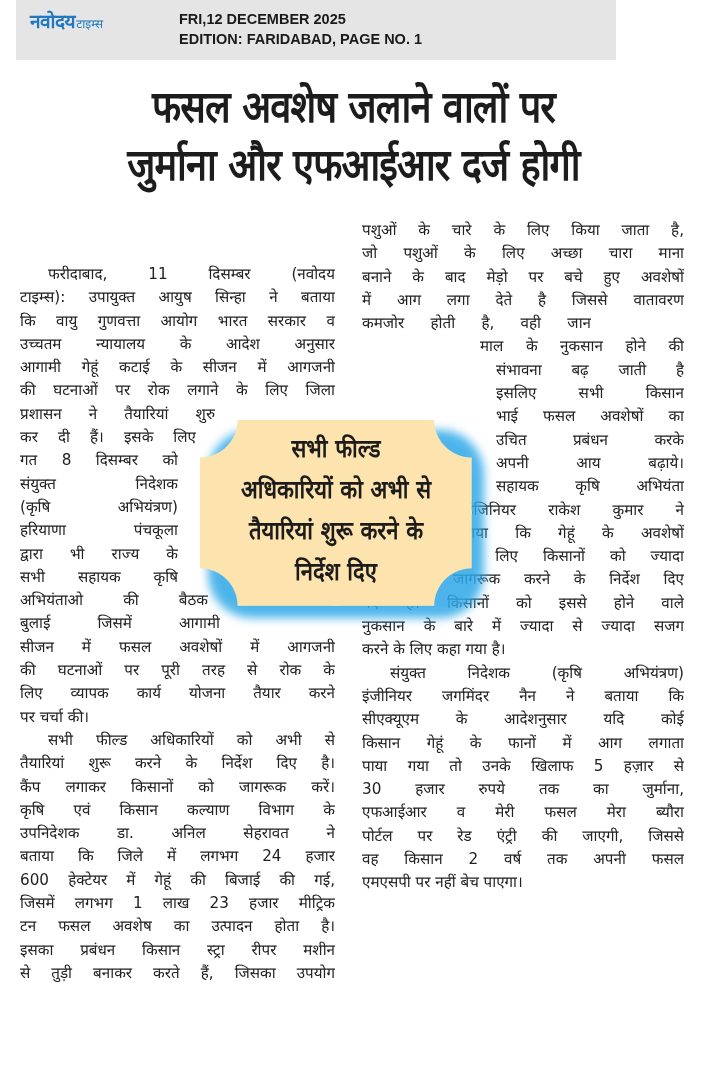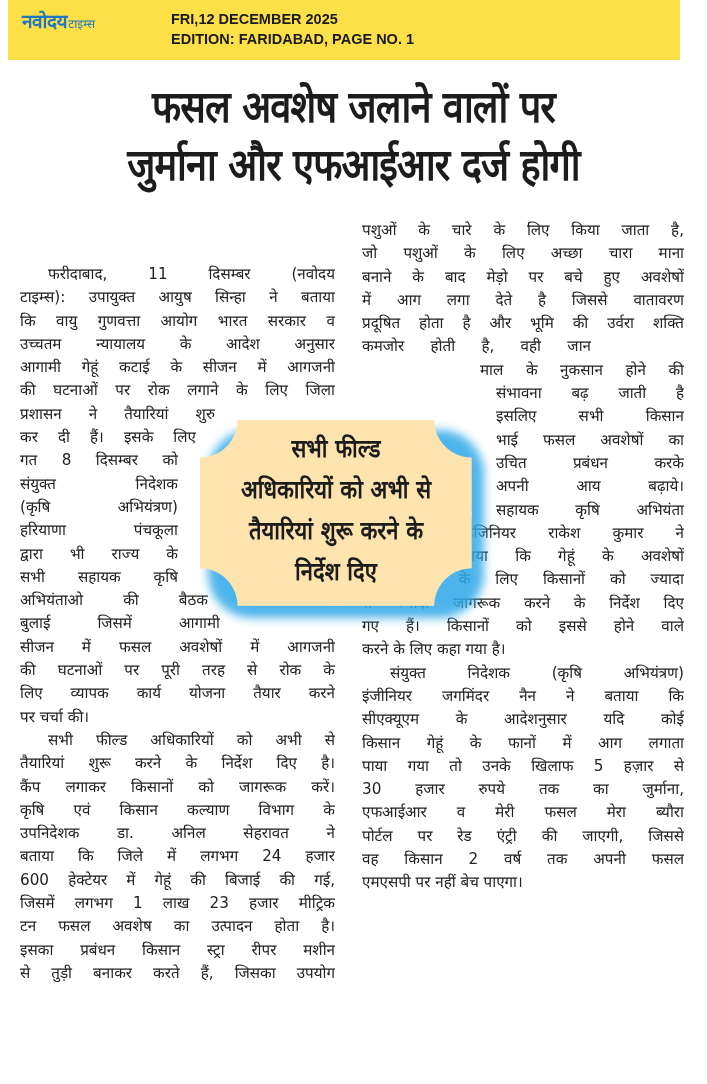--- a/index.html
+++ b/index.html
@@ -2,22 +2,22 @@
 <html><head>
 <meta charset="utf-8">
 <style>
   html, body { margin:0; padding:0; }
   body {
     width:707px; height:1084px; overflow:hidden; position:relative;
     background:#ffffff; color:#1a1a1a;
     font-family:"DejaVu Sans", sans-serif;
   }
   .topbar {
-    position:absolute; left:8px; top:0; width:672px; height:60px;
-    background:#fde047;
+    position:absolute; left:16px; top:0; width:600px; height:60px;
+    background:#e5e5e5;
   }
   .logo {
     position:absolute; left:14px; top:8px;
     display:flex; align-items:baseline;
   }
   .logo-main {
     font-family:"DejaVu Sans", sans-serif; font-weight:bold;
     font-size:19px; color:#1f78c1; letter-spacing:-0.5px;
   }
   .logo-sub {
@@ -126,34 +126,34 @@
   <span class="ln">टन फसल अवशेष का उत्पादन होता है।</span>
   <span class="ln">इसका प्रबंधन किसान स्ट्रा रीपर मशीन</span>
   <span class="ln">से तुड़ी बनाकर करते हैं, जिसका उपयोग</span>
 </div>
 
 <div class="col col-right">
   <span class="ln">पशुओं के चारे के लिए किया जाता है,</span>
   <span class="ln">जो पशुओं के लिए अच्छा चारा माना</span>
   <span class="ln">बनाने के बाद मेड़ो पर बचे हुए अवशेषों</span>
   <span class="ln">में आग लगा देते है जिससे वातावरण</span>
-  <span class="ln">प्रदूषित होता है और भूमि की उर्वरा शक्ति</span>
   <span class="ln" style="width:229px">कमजोर होती है, वही जान</span>
   <span class="ln" style="margin-left:118px;width:204px">माल के नुकसान होने की</span>
   <span class="ln" style="margin-left:134px;width:188px">संभावना बढ़ जाती है</span>
   <span class="ln" style="margin-left:134px;width:188px">इसलिए सभी किसान</span>
   <span class="ln" style="margin-left:134px;width:188px">भाई फसल अवशेषों का</span>
   <span class="ln" style="margin-left:134px;width:188px">उचित प्रबंधन करके</span>
   <span class="ln" style="margin-left:134px;width:188px">अपनी आय बढ़ाये।</span>
   <span class="ln" style="margin-left:134px;width:188px">सहायक कृषि अभियंता</span>
   <span class="ln" style="margin-left:104px;width:218px">इंजिनियर राकेश कुमार ने</span>
   <span class="ln" style="margin-left:92px;width:230px">बताया कि गेहूं के अवशेषों</span>
   <span class="ln">के प्रबंधन के लिए किसानों को ज्यादा</span>
   <span class="ln">से ज्यादा जागरूक करने के निर्देश दिए</span>
   <span class="ln">गए हैं। किसानों को इससे होने वाले</span>
+  <span class="ln">नुकसान के बारे में ज्यादा से ज्यादा सजग</span>
   <span class="ln last">करने के लिए कहा गया है।</span>
   <span class="ln indent">संयुक्त निदेशक (कृषि अभियंत्रण)</span>
   <span class="ln">इंजीनियर जगमिंदर नैन ने बताया कि</span>
   <span class="ln">सीएक्यूएम के आदेशनुसार यदि कोई</span>
   <span class="ln">किसान गेहूं के फानों में आग लगाता</span>
   <span class="ln">पाया गया तो उनके खिलाफ 5 हज़ार से</span>
   <span class="ln">30 हजार रुपये तक का जुर्माना,</span>
   <span class="ln">एफआईआर व मेरी फसल मेरा ब्यौरा</span>
   <span class="ln">पोर्टल पर रेड एंट्री की जाएगी, जिससे</span>
   <span class="ln">वह किसान 2 वर्ष तक अपनी फसल</span>

